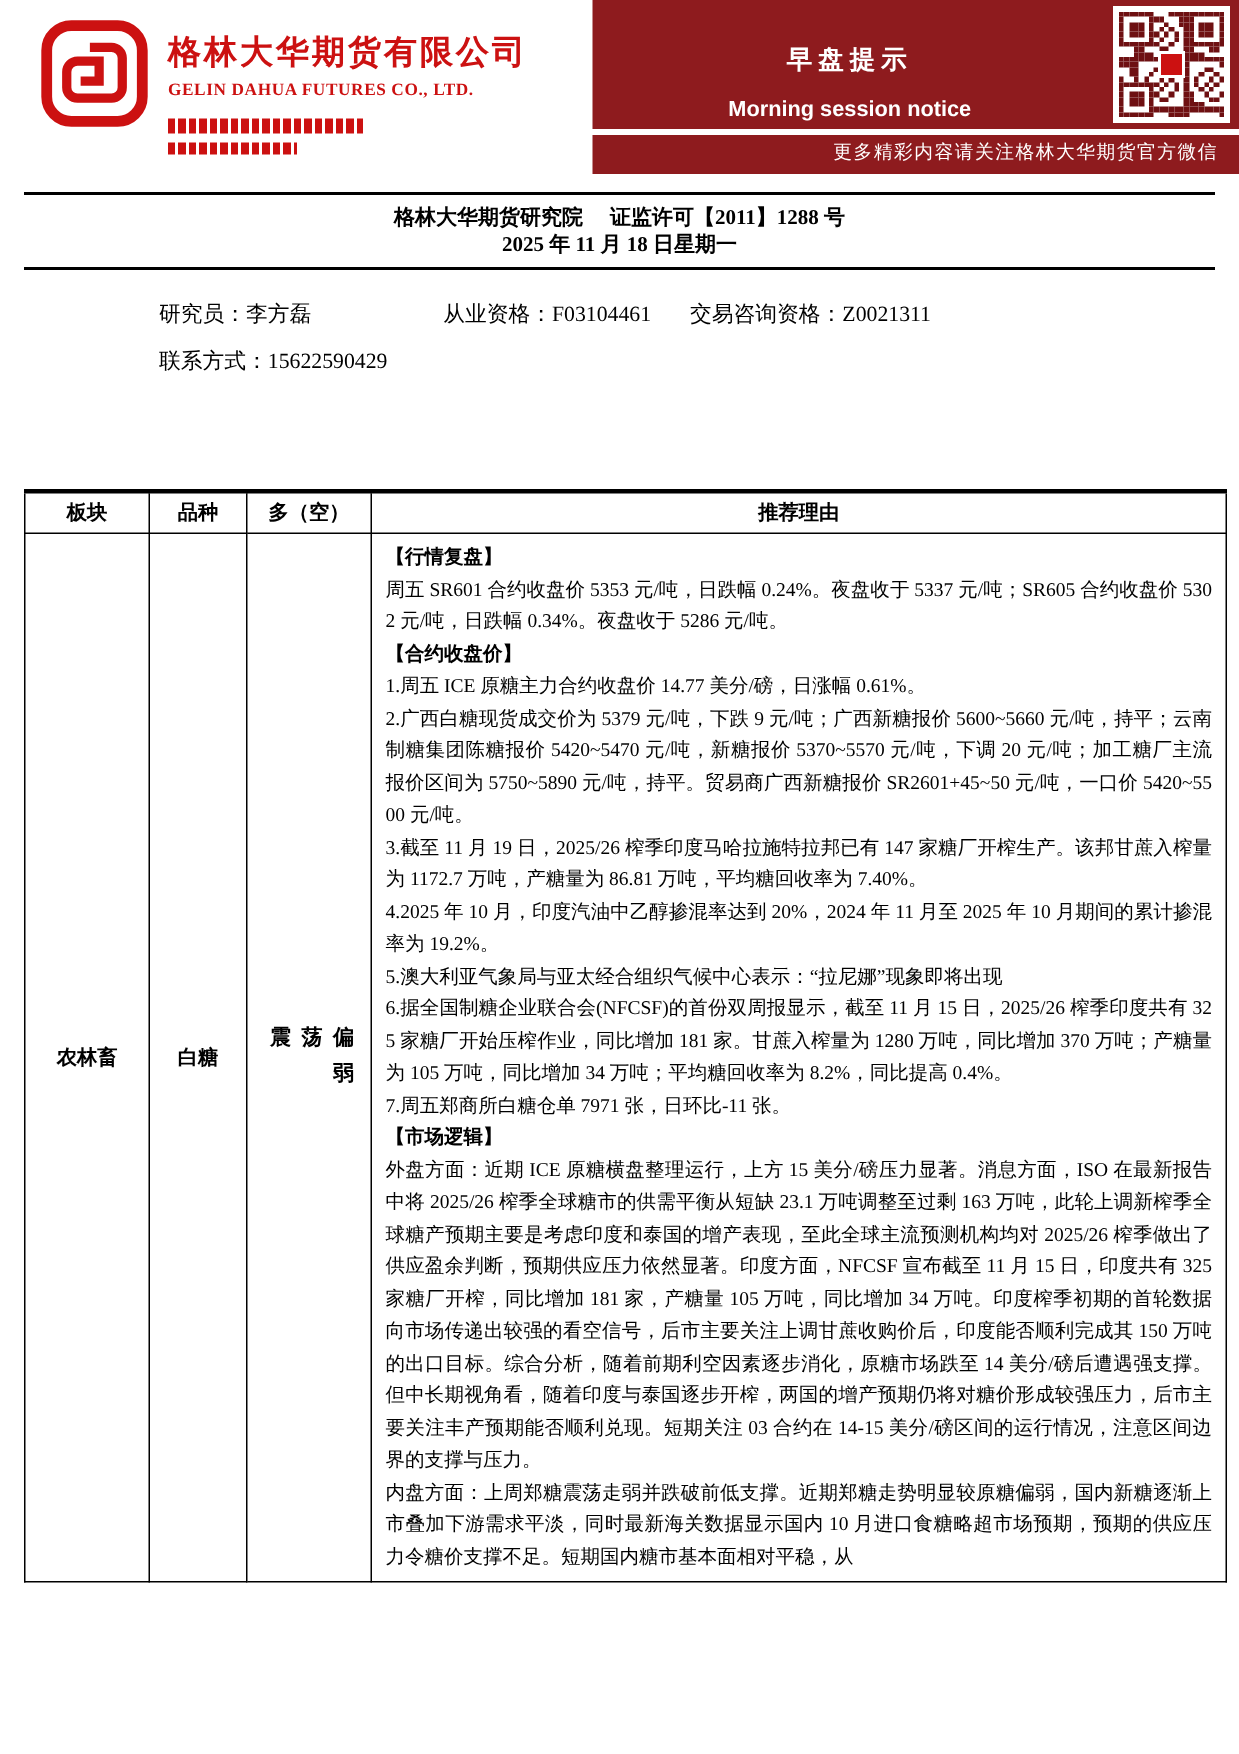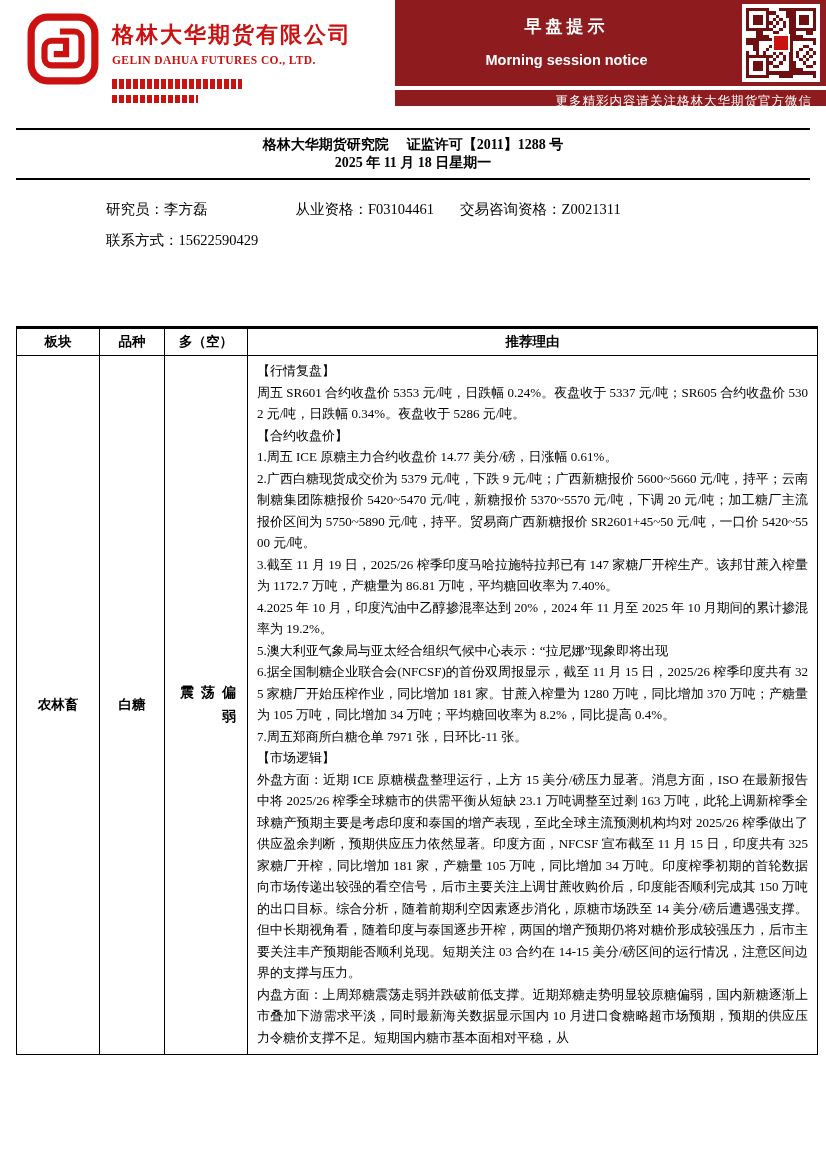--- a/index.html
+++ b/index.html
@@ -13,31 +13,31 @@
   .banner-left{position:absolute;left:26px;top:8px;display:flex;align-items:flex-start;}
   .logo-box{width:74px;height:74px;margin-top:4px;}
   .company-block{margin-left:12px;}
   .company-cn{color:var(--brand_red,#c11);font-size:22px;font-weight:bold;letter-spacing:2px;line-height:1;margin-top:16px;white-space:nowrap;text-align:right;}
   .company-en{color:var(--brand_red,#c11);font-size:11.5px;font-weight:bold;margin-top:8px;letter-spacing:.4px;white-space:nowrap;}
   .fineprint{height:10px;margin-top:13px;width:130px;
     background:repeating-linear-gradient(90deg,var(--brand_red,#c11) 0 5px,transparent 5px 7px);}
   .fineprint.small{height:8px;width:86px;margin-top:6px;}
 
   .maroon-block{position:absolute;left:395px;top:0;right:0;height:86px;background:var(--maroon,#8E1B1E);display:flex;}
-  .notice{flex:1;color:#fff;text-align:center;padding-top:15px;}
+  .notice{flex:1;color:#fff;text-align:center;padding-top:28px;}
   .notice-cn{font-size:17px;font-weight:bold;letter-spacing:4px;}
   .notice-en{font-size:14.5px;font-weight:bold;margin-top:14px;font-family:"Liberation Sans","DejaVu Sans",sans-serif;}
   .qr-wrap{width:88px;position:relative;}
   .qr{position:absolute;top:4px;right:6px;width:78px;height:78px;background:#fff;padding:4px;box-sizing:border-box;}
   .qr-grid{width:70px;height:70px;display:grid;grid-template-columns:repeat(21,1fr);grid-auto-rows:1fr;}
   .qr-grid i{display:block;}
   .qr-grid i.on{background:var(--qr_dark,#6E1012);}
   .qr-center{position:absolute;left:50%;top:50%;width:18px;height:18px;transform:translate(-50%,-50%);
     background:var(--brand_red,#c11);border:2px solid #fff;box-sizing:border-box;}
-  .wechat-strip{position:absolute;left:395px;right:0;top:90px;height:16px;background:var(--maroon,#8E1B1E);
+  .wechat-strip{position:absolute;left:395px;right:0;top:90px;height:26px;background:var(--maroon,#8E1B1E);
     color:#fff;font-size:12.5px;line-height:22px;text-align:right;padding-right:14px;box-sizing:border-box;letter-spacing:1px;}
 
   
   .info-strip{margin:16px 16px 0;border-top:2px solid #000;border-bottom:2px solid #000;
     display:flex;justify-content:space-between;align-items:center;padding:6px 6px;font-weight:bold;font-size:14px;flex-direction:column;}
   .info-left .license{margin-left:18px;}
 
   
   .researcher-line{margin:20px 16px 0 106px;font-size:14.5px;white-space:nowrap;}
   .researcher-line .q{margin-left:88px;}
@@ -45,21 +45,21 @@
   .contact-line{margin:12px 16px 0 106px;font-size:14.5px;}
 
   
   .main-table{margin:76px 16px 0;border-collapse:collapse;width:802px;table-layout:fixed;border-top:3px solid #000;}
   .main-table th,.main-table td{border:1px solid #000;}
   .main-table th{font-size:13.5px;font-weight:bold;padding:4px 2px;text-align:center;}
   td.center-cell{text-align:center;font-weight:bold;font-size:13.5px;vertical-align:middle;}
   td.direction-cell{letter-spacing:7px;line-height:24px;padding:0 4px 0 8px;word-break:break-all;text-align:right;font-size:14px;}
   td.reason-cell{padding:4px 9px 6px;font-size:13px;line-height:21.5px;vertical-align:top;}
   .para{text-align:justify;word-break:break-all;}
-  .para.hd{font-weight:normal;text-align:left;}
+  .para.hd{font-weight:bold;text-align:left;}
 </style>
 </head>
 <body>
 
 <div class="banner">
   <div class="banner-left">
     <div class="logo-box">
       <svg viewBox="0 0 72 72" width="74" height="74">
         <rect x="5" y="5" width="62" height="62" rx="16" fill="none" stroke="#CC1111" stroke-width="7"></rect>
         <path d="M36 19 h11 a7 7 0 0 1 7 7 v19 a7 7 0 0 1 -7 7 h-22 a7 7 0 0 1 -7 -7 v-10 a7 7 0 0 1 7 -7 h14 v13 h-9" fill="none" stroke="#CC1111" stroke-width="6" stroke-linecap="square"></path>

